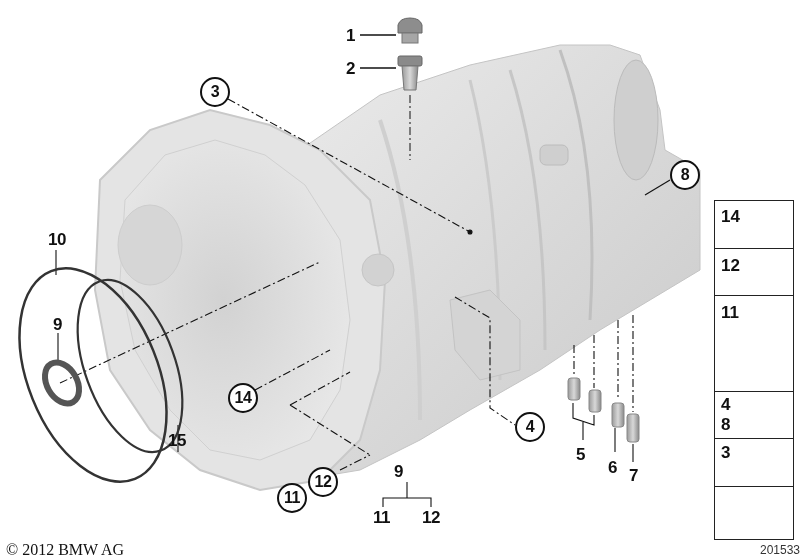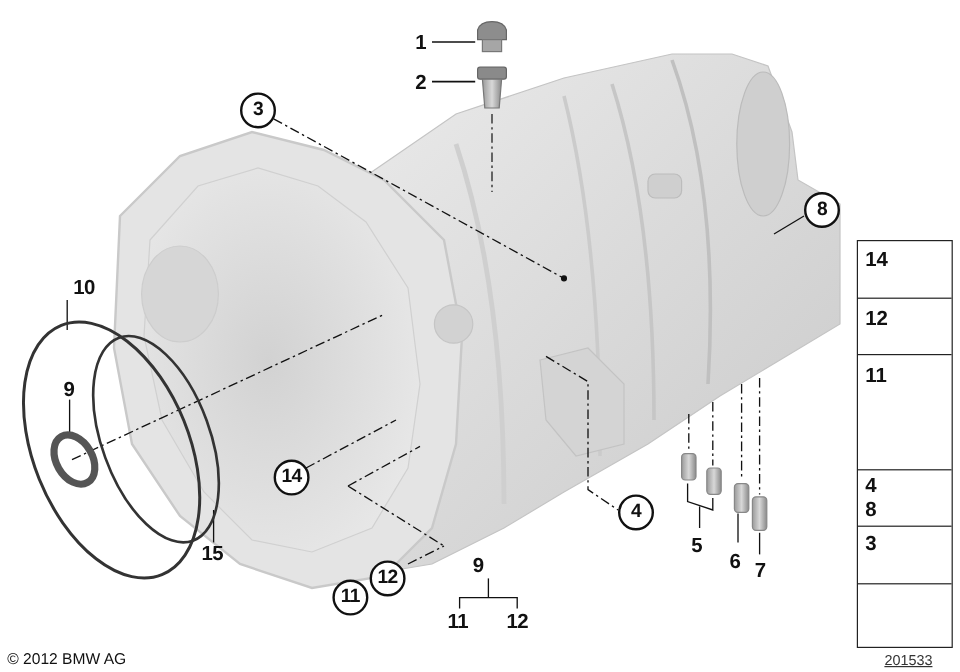--- a/index.html
+++ b/index.html
@@ -4,22 +4,22 @@
 <style>
   html, body { margin:0; padding:0; background:#ffffff; }
   body { width:800px; height:560px; position:relative; overflow:hidden; font-family:"Liberation Sans", sans-serif; }
   #diagram { position:absolute; left:0; top:0; width:800px; height:560px; }
   .lbl { position:absolute; font-weight:bold; font-size:17px; color:#111; line-height:1; letter-spacing:-0.5px; }
   .circ { position:absolute; width:30px; height:30px; border:2px solid #111; border-radius:50%; box-sizing:border-box; display:flex; align-items:center; justify-content:center; font-weight:bold; font-size:16px; color:#111; background:#fff; letter-spacing:-0.5px; }
   .legend { position:absolute; left:714px; top:200px; width:80px; border:1.5px solid #222; box-sizing:border-box; background:#fff; }
   .cell { position:relative; border-bottom:1.5px solid #222; box-sizing:border-box; }
   .cell:last-child { border-bottom:none; }
   .cell .num { position:absolute; left:6px; font-weight:bold; font-size:17px; color:#111; line-height:1; }
-  .copyright { position:absolute; left:6px; top:541px; font-size:13px; color:#111; }
-  .imgid { position:absolute; left:737px; top:543px; font-size:12px; color:#333;text-decoration:underline; }
+  .copyright { position:absolute; left:6px; top:541px; font-size:16px; color:#111;font-family:Liberation Serif, serif; }
+  .imgid { position:absolute; left:760px; top:543px; font-size:12px; color:#333; }
 </style>
 </head>
 <body>
 
 <div id="diagram">
   <svg width="800" height="560" viewBox="0 0 800 560" style="position:absolute;left:0;top:0;">
     <defs>
       <linearGradient id="bodyG" x1="0" y1="0" x2="1" y2="1">
         <stop offset="0" stop-color="#ececec"></stop>
         <stop offset="0.5" stop-color="#dadada"></stop>
@@ -114,23 +114,23 @@
       <ellipse cx="768" cy="408" rx="5" ry="3" fill="#555"></ellipse>
       <rect x="754" y="453" width="28" height="26" rx="5" fill="url(#metal)" stroke="#777"></rect>
       <ellipse cx="768" cy="458" rx="6" ry="3" fill="#555"></ellipse>
       <path d="M722 522 L740 512 L740 517 L770 500 L788 506 L788 518 L760 530 L760 536 L730 536 Z" fill="#fff" stroke="#222" stroke-width="1.5"></path>
       <path d="M730 536 L760 536 L788 518 L788 522 L760 540 L730 540 Z" fill="#111"></path>
     </g>
   </svg>
 
   <span class="lbl" style="left:346px;top:27px">1</span>
   <span class="lbl" style="left:346px;top:60px">2</span>
-  <span class="lbl" style="left:61px;top:231px">10</span>
+  <span class="lbl" style="left:48px;top:231px">10</span>
   <span class="lbl" style="left:53px;top:316px">9</span>
-  <span class="lbl" style="left:168px;top:453px">15</span>
+  <span class="lbl" style="left:168px;top:432px">15</span>
   <span class="lbl" style="left:576px;top:446px">5</span>
   <span class="lbl" style="left:608px;top:459px">6</span>
   <span class="lbl" style="left:629px;top:467px">7</span>
   <span class="lbl" style="left:394px;top:463px">9</span>
   <span class="lbl" style="left:373px;top:509px">11</span>
   <span class="lbl" style="left:422px;top:509px">12</span>
 
   <span class="circ" style="left:200px;top:77px">3</span>
   <span class="circ" style="left:670px;top:160px">8</span>
   <span class="circ" style="left:515px;top:412px">4</span>

